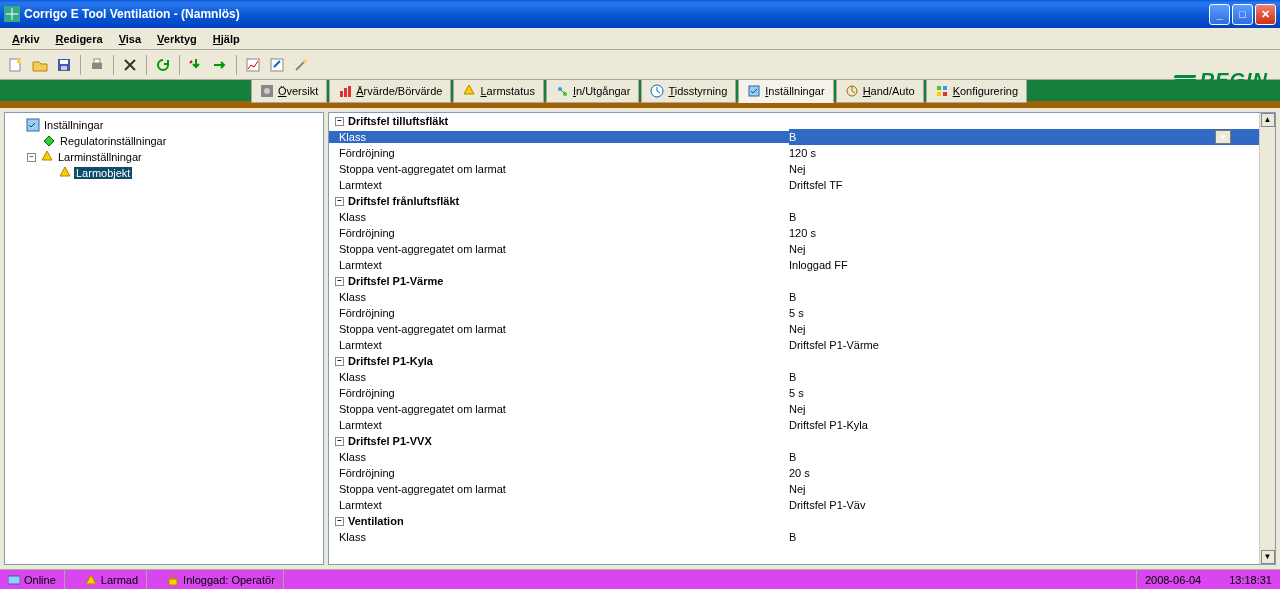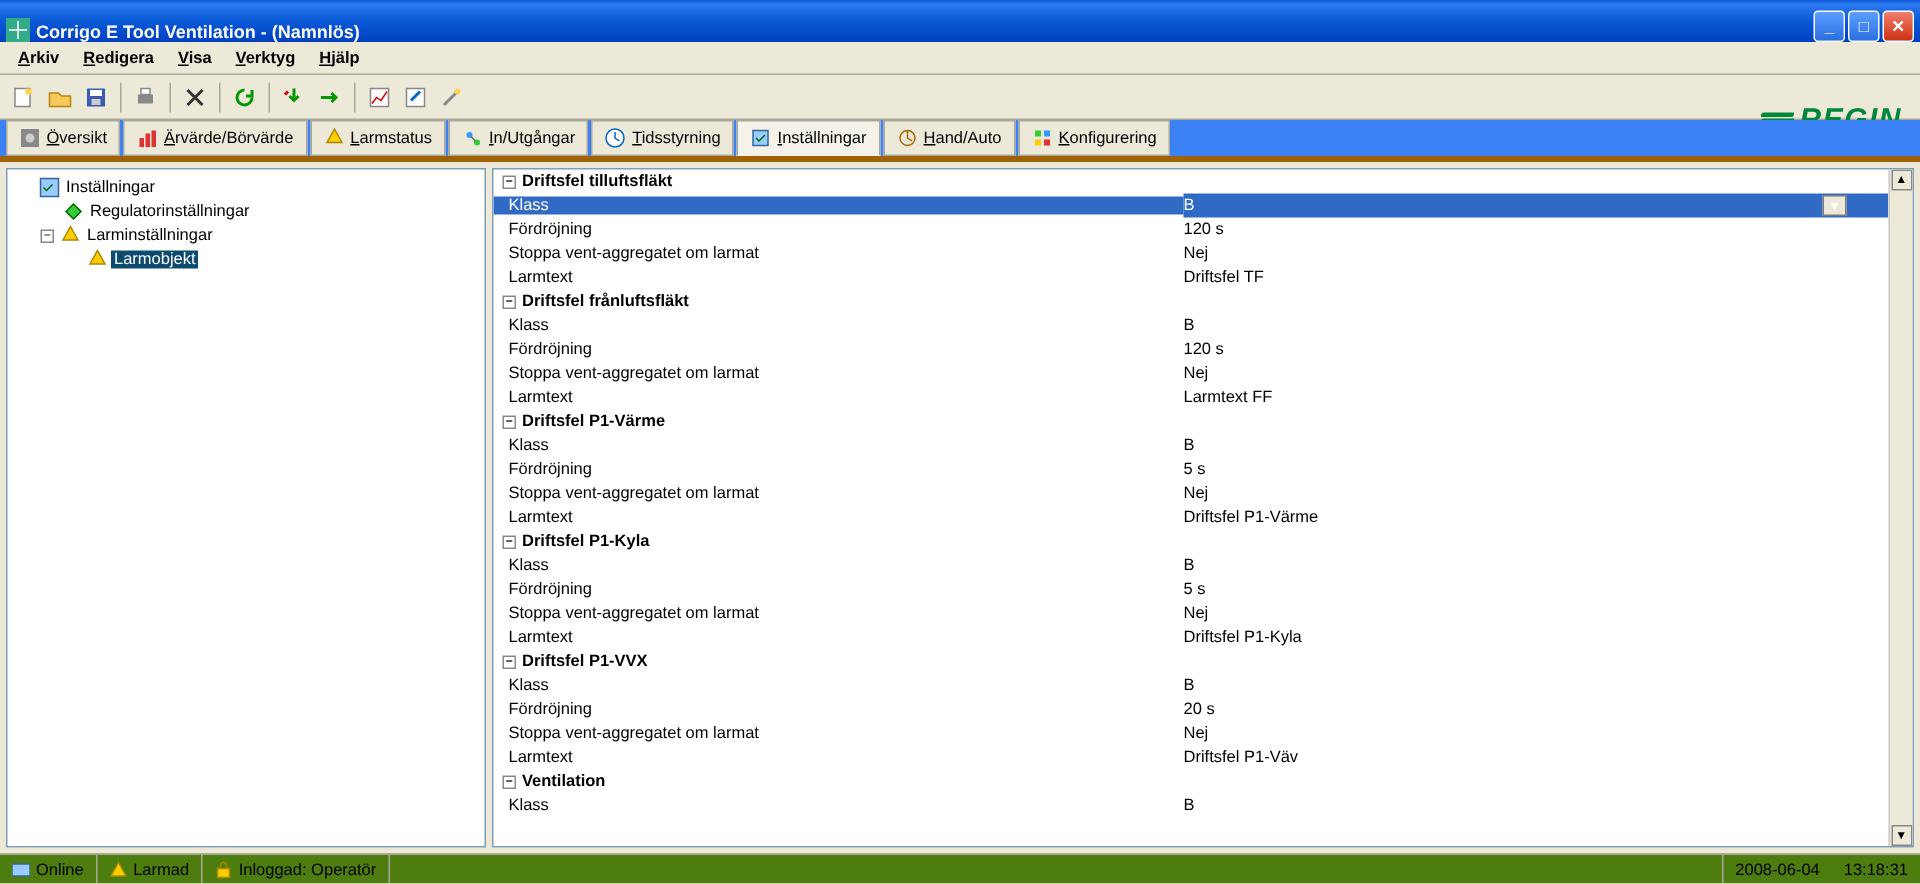--- a/index.html
+++ b/index.html
@@ -11,21 +11,21 @@
   height: 589px;
   overflow: hidden;
   display: flex;
   flex-direction: column;
 }
 .titlebar {
   height: 28px;
   background: linear-gradient(to bottom, #0a59d6 0%, #2b7af0 10%, #0a59d6 50%, #0040c0 100%);
   color: #fff;
   display: flex;
-  align-items: flex-end;
+  align-items: center;
   padding: 0 4px;
   font-weight: bold;
   font-size: 12px;
 }
 .titlebar-icon { width: 16px; height: 16px; margin-right: 4px; }
 .titlebar-title { flex: 1; }
 .win-buttons { display: flex; gap: 2px; }
 .win-btn {
   width: 21px; height: 21px;
   border: 1px solid #fff;
@@ -54,25 +54,26 @@
   padding: 0 4px;
   border-bottom: 1px solid #aca899;
 }
 .tool-btn { width: 22px; height: 22px; margin: 0 1px; display:flex;align-items:center;justify-content:center; border:1px solid transparent; }
 .tool-sep { width:1px; height:20px; background:#aca899; margin:0 4px; }
 .brand { margin-left:auto; color:#00873c; font-weight:bold; font-size:20px; font-style:italic; letter-spacing:1px; padding-right:8px; display:flex;align-items:center;gap:4px;margin-top:32px;}
 .brand-waves { display:flex;flex-direction:column;gap:1px;}
 .brand-waves span{width:22px;height:3px;background:#00873c;border-radius:2px 0 2px 0;}
 .tabbar {
   height: 28px;
-  background: #3b82f6;
+  background: #15803d;
   display: flex;
   align-items: center;
   padding: 2px 4px;
-  border-bottom: 4px solid #a16207;
+  border-bottom: 7px solid #a16207;
+  justify-content: center;
 }
 .tab {
   height: 24px;
   padding: 0 8px;
   display: flex;
   align-items: center;
   gap: 4px;
   border: 1px solid #aca899;
   background: #ece9d8;
   margin-right: 2px;
@@ -115,25 +116,26 @@
 .grid-group { font-weight:bold; }
 .grid-exp { width:9px;height:9px;border:1px solid #888;display:inline-flex;align-items:center;justify-content:center;font-size:8px;line-height:1;color:#000;background:#fff;margin:0 4px 0 6px;}
 .grid-label { flex:0 0 460px; padding-left:10px; }
 .grid-group .grid-label { padding-left:0; display:flex;align-items:center;}
 .grid-val { flex:1; }
 .grid-row.selected .grid-label, .grid-row.selected .grid-val-wrap { background:#316ac5;color:#fff; }
 .grid-val-wrap { flex:1; display:flex;align-items:center;position:relative;height:100%;}
 .dropdown-btn { width:16px;height:14px;border:1px solid #7b7b7b;background:#ece9d8;display:flex;align-items:center;justify-content:center;font-size:8px;position:absolute;right:28px;}
 .statusbar {
   height:20px;
-  background:#4d7c0f;
+  background:#d946ef;
   border-top:1px solid #aca899;
   display:flex;
   align-items:center;
   font-size:11px;
+  gap:12px;
 }
 .status-item { padding:0 8px;display:flex;align-items:center;gap:4px;border-right:1px solid #aca899;height:100%;}
 .status-right { margin-left:auto;border-left:1px solid #aca899;border-right:none;}
 .sicon{width:12px;height:12px;display:inline-block;}
 </style>
 </head>
 <body>
 
 <div class="titlebar">
   <svg class="titlebar-icon" viewBox="0 0 16 16">
@@ -389,21 +391,21 @@
         </div>
         <div class="grid-row">
           <div class="grid-label">Stoppa vent-aggregatet om larmat</div>
           <div class="grid-val-wrap">
             <span class="grid-val">Nej</span>
           </div>
         </div>
         <div class="grid-row">
           <div class="grid-label">Larmtext</div>
           <div class="grid-val-wrap">
-            <span class="grid-val">Larmtext FF</span>
+            <span class="grid-val">Inloggad FF</span>
           </div>
         </div>
         <div class="grid-row grid-group">
           <div class="grid-label">
             <span class="grid-exp">−</span>
             <span>Driftsfel P1-Värme</span>
           </div>
           <div class="grid-val-wrap"></div>
         </div>
         <div class="grid-row">

